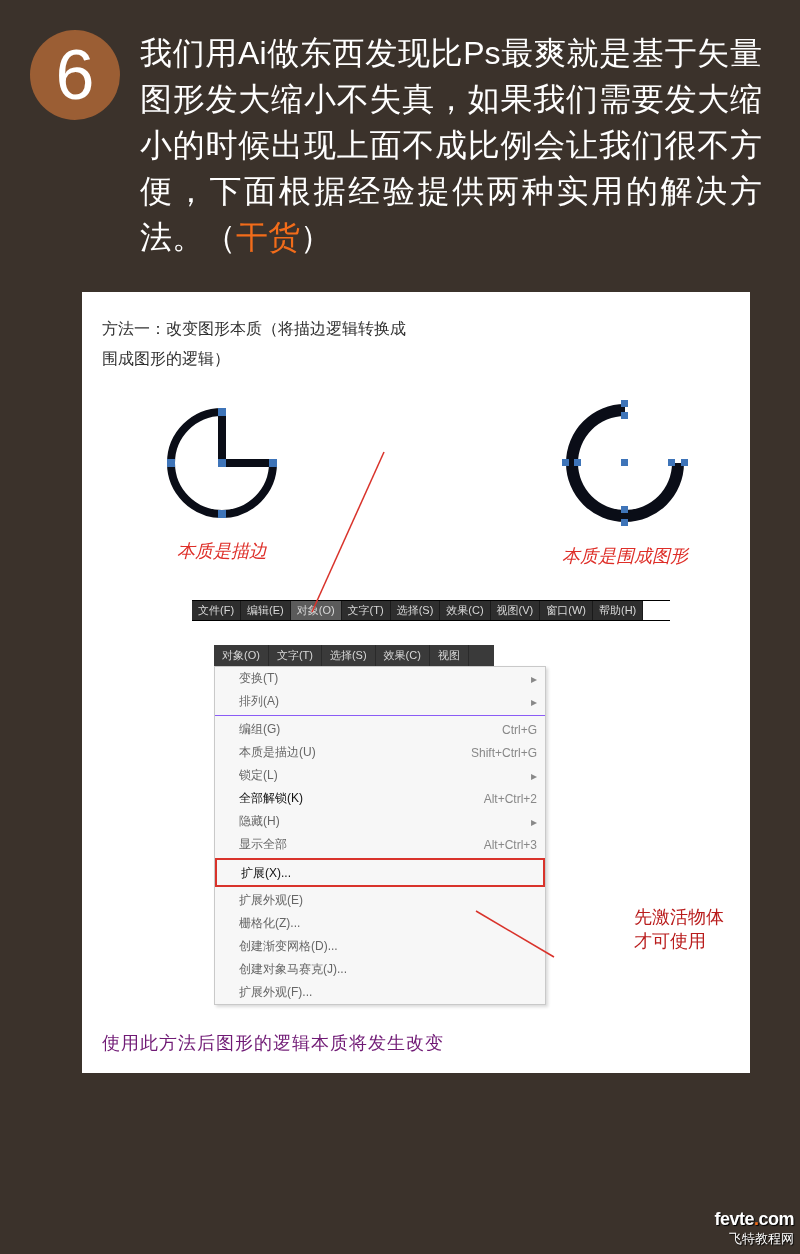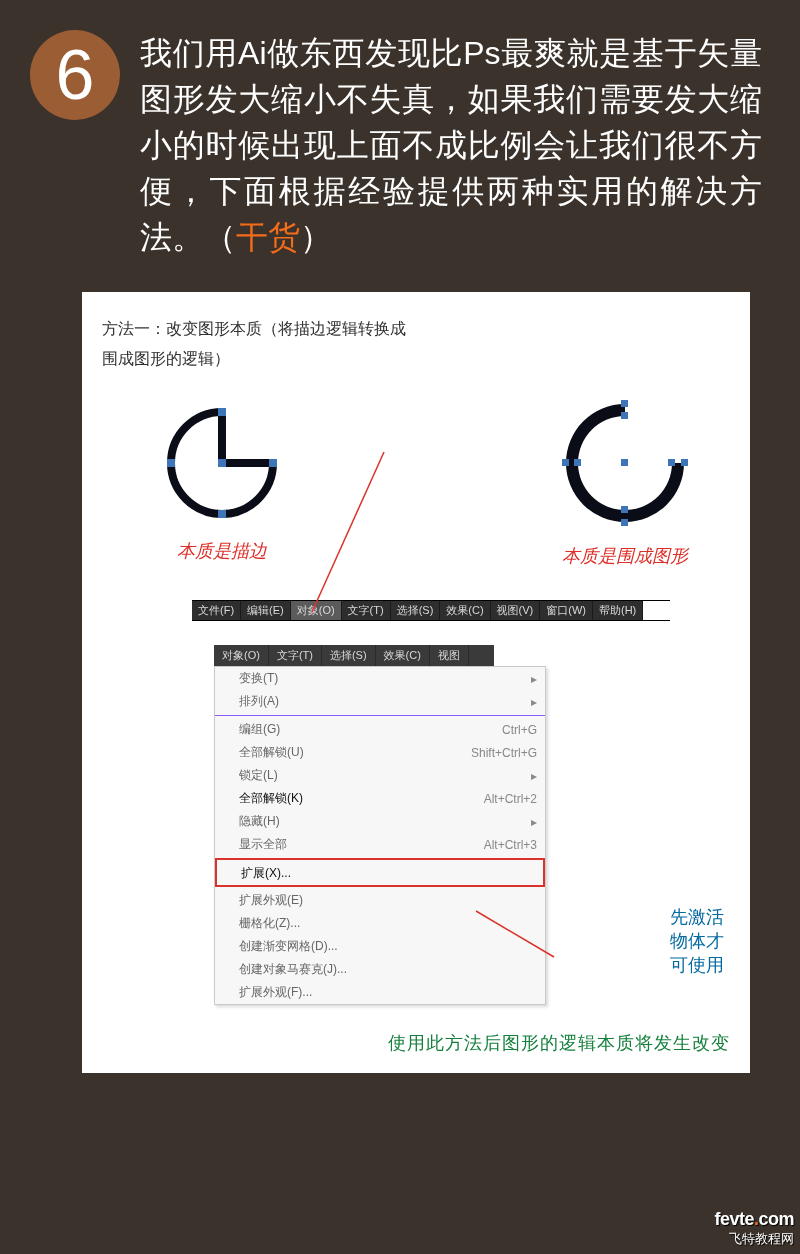--- a/index.html
+++ b/index.html
@@ -105,31 +105,30 @@
   .dd-row .sub { position:absolute; right:8px; color:#888; }
   .dd-row.strong { color:#111; }
   .dd-row.sep { border-top:1px solid #8b5cf6; margin-top:2px; padding-top:5px; }
   .dd-row.boxed {
     margin:2px 0;
     border:2px solid #d9332b;
   }
 
   .side-note {
     position:absolute;
-    color:#0369a1;
+    color:#b91c1c;
     font-size:18px;
     left:420px;
     top:260px;
-    margin-left:36px;
   }
 
   .bottom-note {
-    color:#15803d;
+    color:#701a75;
     font-size:18px;
-    text-align:right;
+    text-align:left;
     margin-top:26px;
     letter-spacing:1px;
   }
 
   
   .diag-svg { position:absolute; left:0; top:0; pointer-events:none; }
 
   
   .watermark {
     position:absolute;
@@ -219,21 +218,21 @@
         </div>
         <div class="dd-row">
           <span>排列(A)</span>
           <span class="sub">▸</span>
         </div>
         <div class="dd-row sep">
           <span>编组(G)</span>
           <span class="sub">Ctrl+G</span>
         </div>
         <div class="dd-row">
-          <span>全部解锁(U)</span>
+          <span>本质是描边(U)</span>
           <span class="sub">Shift+Ctrl+G</span>
         </div>
         <div class="dd-row">
           <span>锁定(L)</span>
           <span class="sub">▸</span>
         </div>
         <div class="dd-row strong">
           <span>全部解锁(K)</span>
           <span class="sub">Alt+Ctrl+2</span>
         </div>

